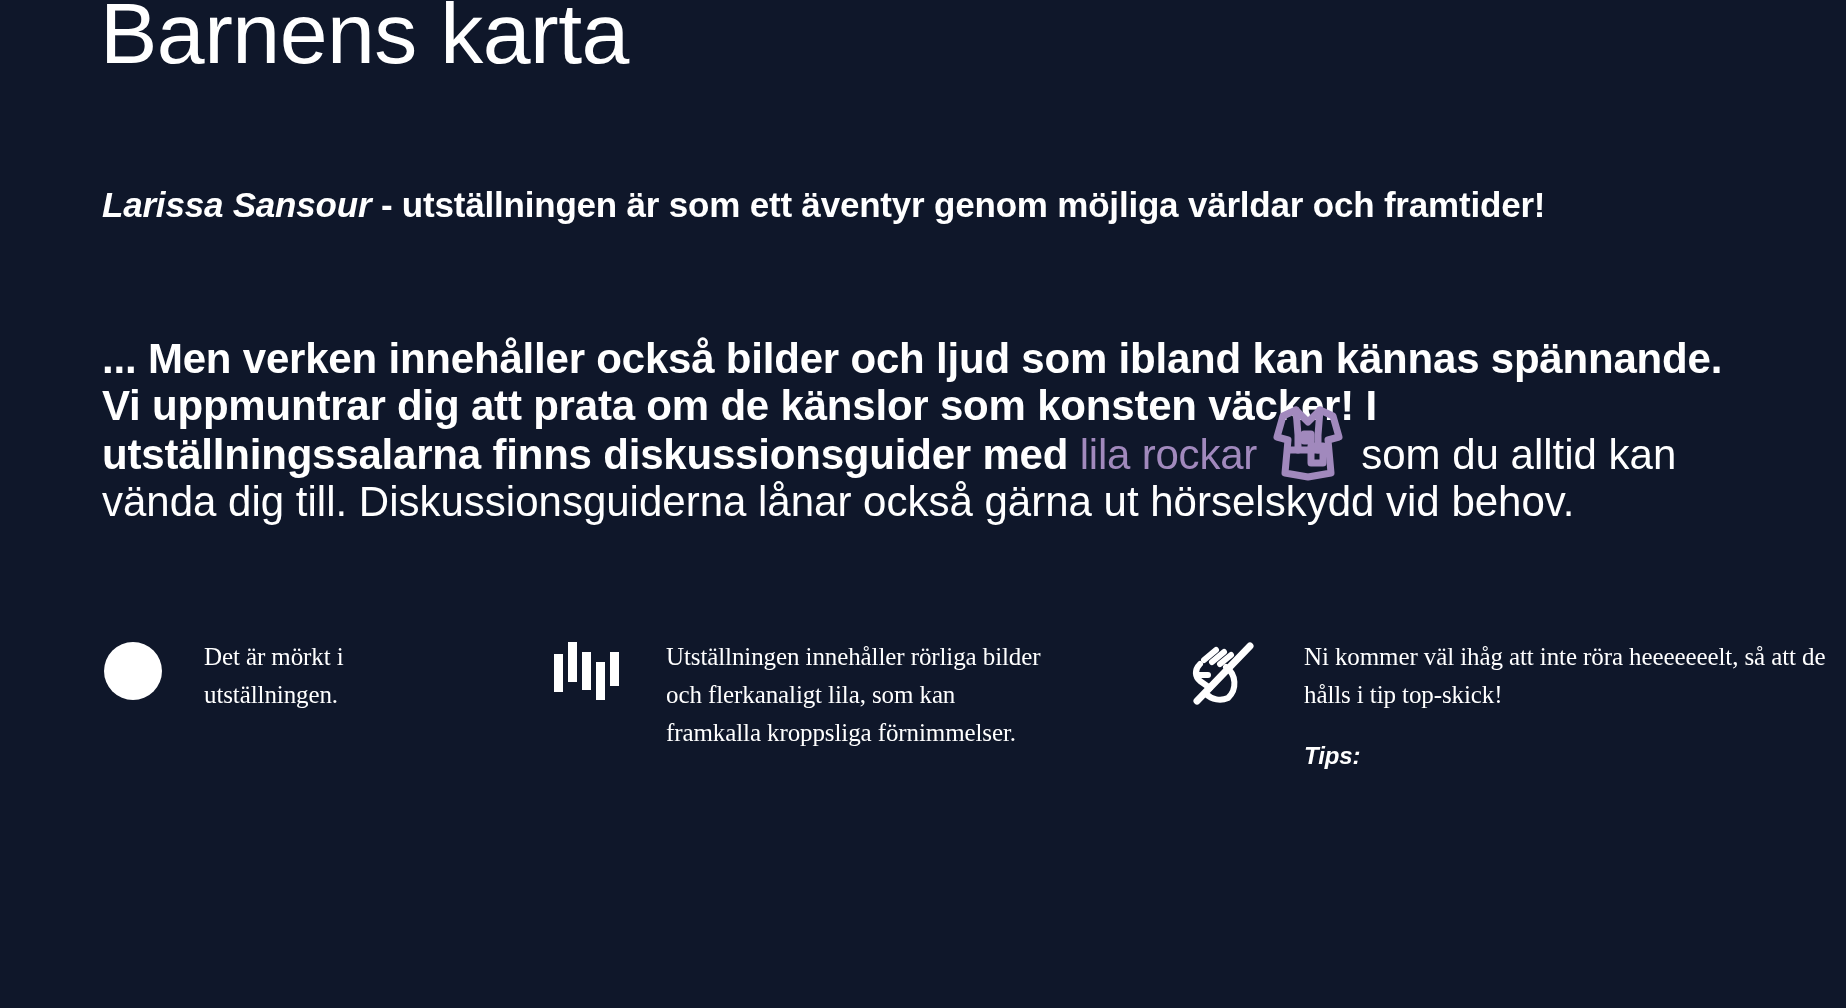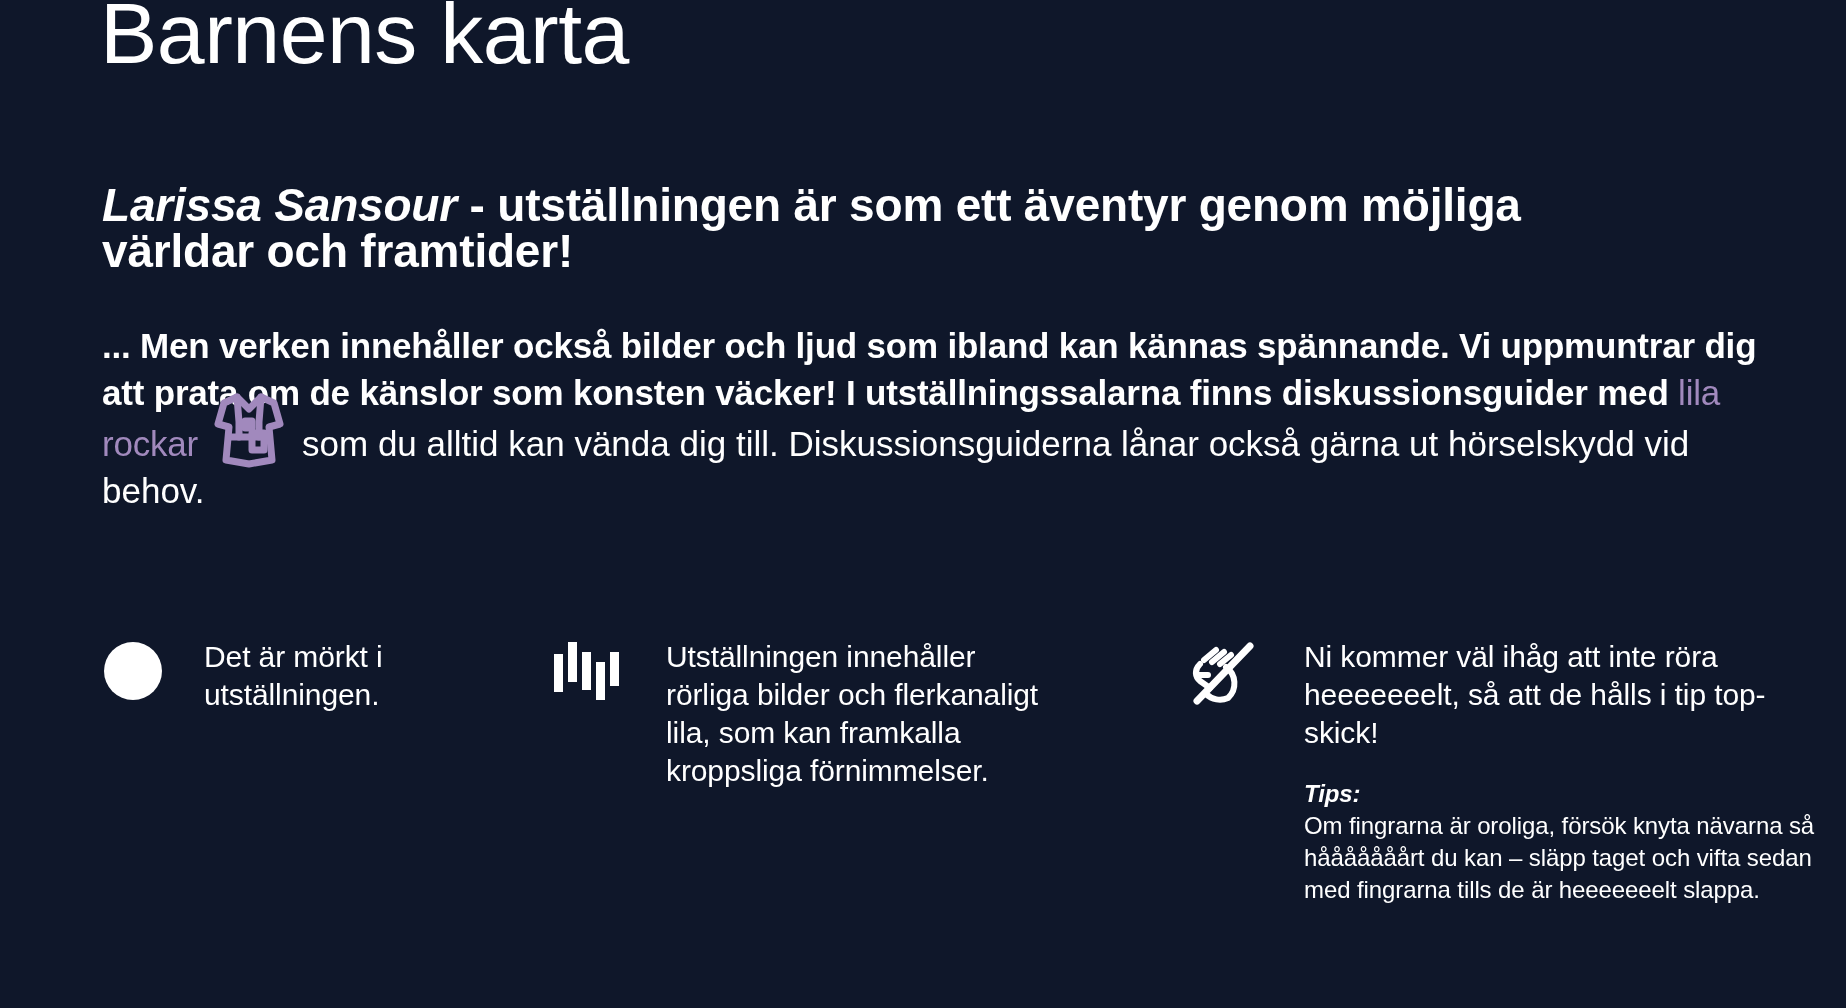--- a/index.html
+++ b/index.html
@@ -35,37 +35,37 @@
     color: #ffffff;
     white-space: nowrap;
   }
 
   
   .intro {
     position: absolute;
     left: 102px;
     top: 182px;
     width: 1480px;
-    font-size: 46px;
+    font-size: 35px;
     line-height: 46px;
     font-weight: 700;
     letter-spacing: -0.2px;
     color: #ffffff;
   }
   .intro .nm {
     font-style: italic;
     font-weight: 700;
   }
 
   .para2 {
     position: absolute;
     left: 102px;
-    top: 322px;
+    top: 335px;
     width: 1660px;
-    font-size: 35px;
+    font-size: 42px;
     line-height: 47px;
     font-weight: 700;
     letter-spacing: -0.2px;
     color: #ffffff;
   }
   .lila {
     color: #a189bd;
     font-weight: 400;
   }
   .som-du {
@@ -105,25 +105,26 @@
   .col-1 { left: 104px;  width: 360px; }
   .col-2 { left: 552px;  width: 500px; }
   .col-3 { left: 1186px; width: 640px; }
 
   .col-icon {
     position: absolute;
     left: 0;
     top: 0;
   }
   .col-text {
-    font-size: 30px;
+    font-size: 25px;
     line-height: 38px;
     font-weight: 500;
     letter-spacing: -0.1px;
     color: #ffffff;
+    font-family: Liberation Serif, serif;
   }
 
   .col-1 .col-icon { top: 14px; }
   .col-1 .col-text { margin-left: 100px; padding-top: 10px; }
 
   .col-2 .col-icon { top: 10px; }
   .col-2 .col-text { margin-left: 114px; padding-top: 10px; }
 
   .col-3 .col-icon { top: 8px; }
   .col-3 .col-text { margin-left: 118px; padding-top: 10px; }
@@ -227,18 +228,18 @@
           <path d="M14 28 C8 34 9 41 14 45 L24 52"></path>
           <path d="M13 39 L22 39"></path>
 
           <path d="M40 31 A20 20 0 0 1 42 62 A20 20 0 0 1 20 58"></path>
 
           <path d="M64 10 L11 65" stroke-width="7"></path>
         </svg>
       </div>
       <div class="col-text">Ni kommer väl ihåg att inte röra heeeeeeelt, så att de hålls i tip top-skick!</div>
       <div class="tips">
-        <span class="tips-label">Tips:</span><span>Om fingrarna är oroliga, försök knyta nävarna så hååååååårt du kan – släpp taget och vifta sedan med fingrarna tills de är heeeeeeelt slappa.</span>
+        <span class="tips-label">Tips:</span>
       </div>
     </div>
 
   </div>
 </div>
 
 </body></html>

